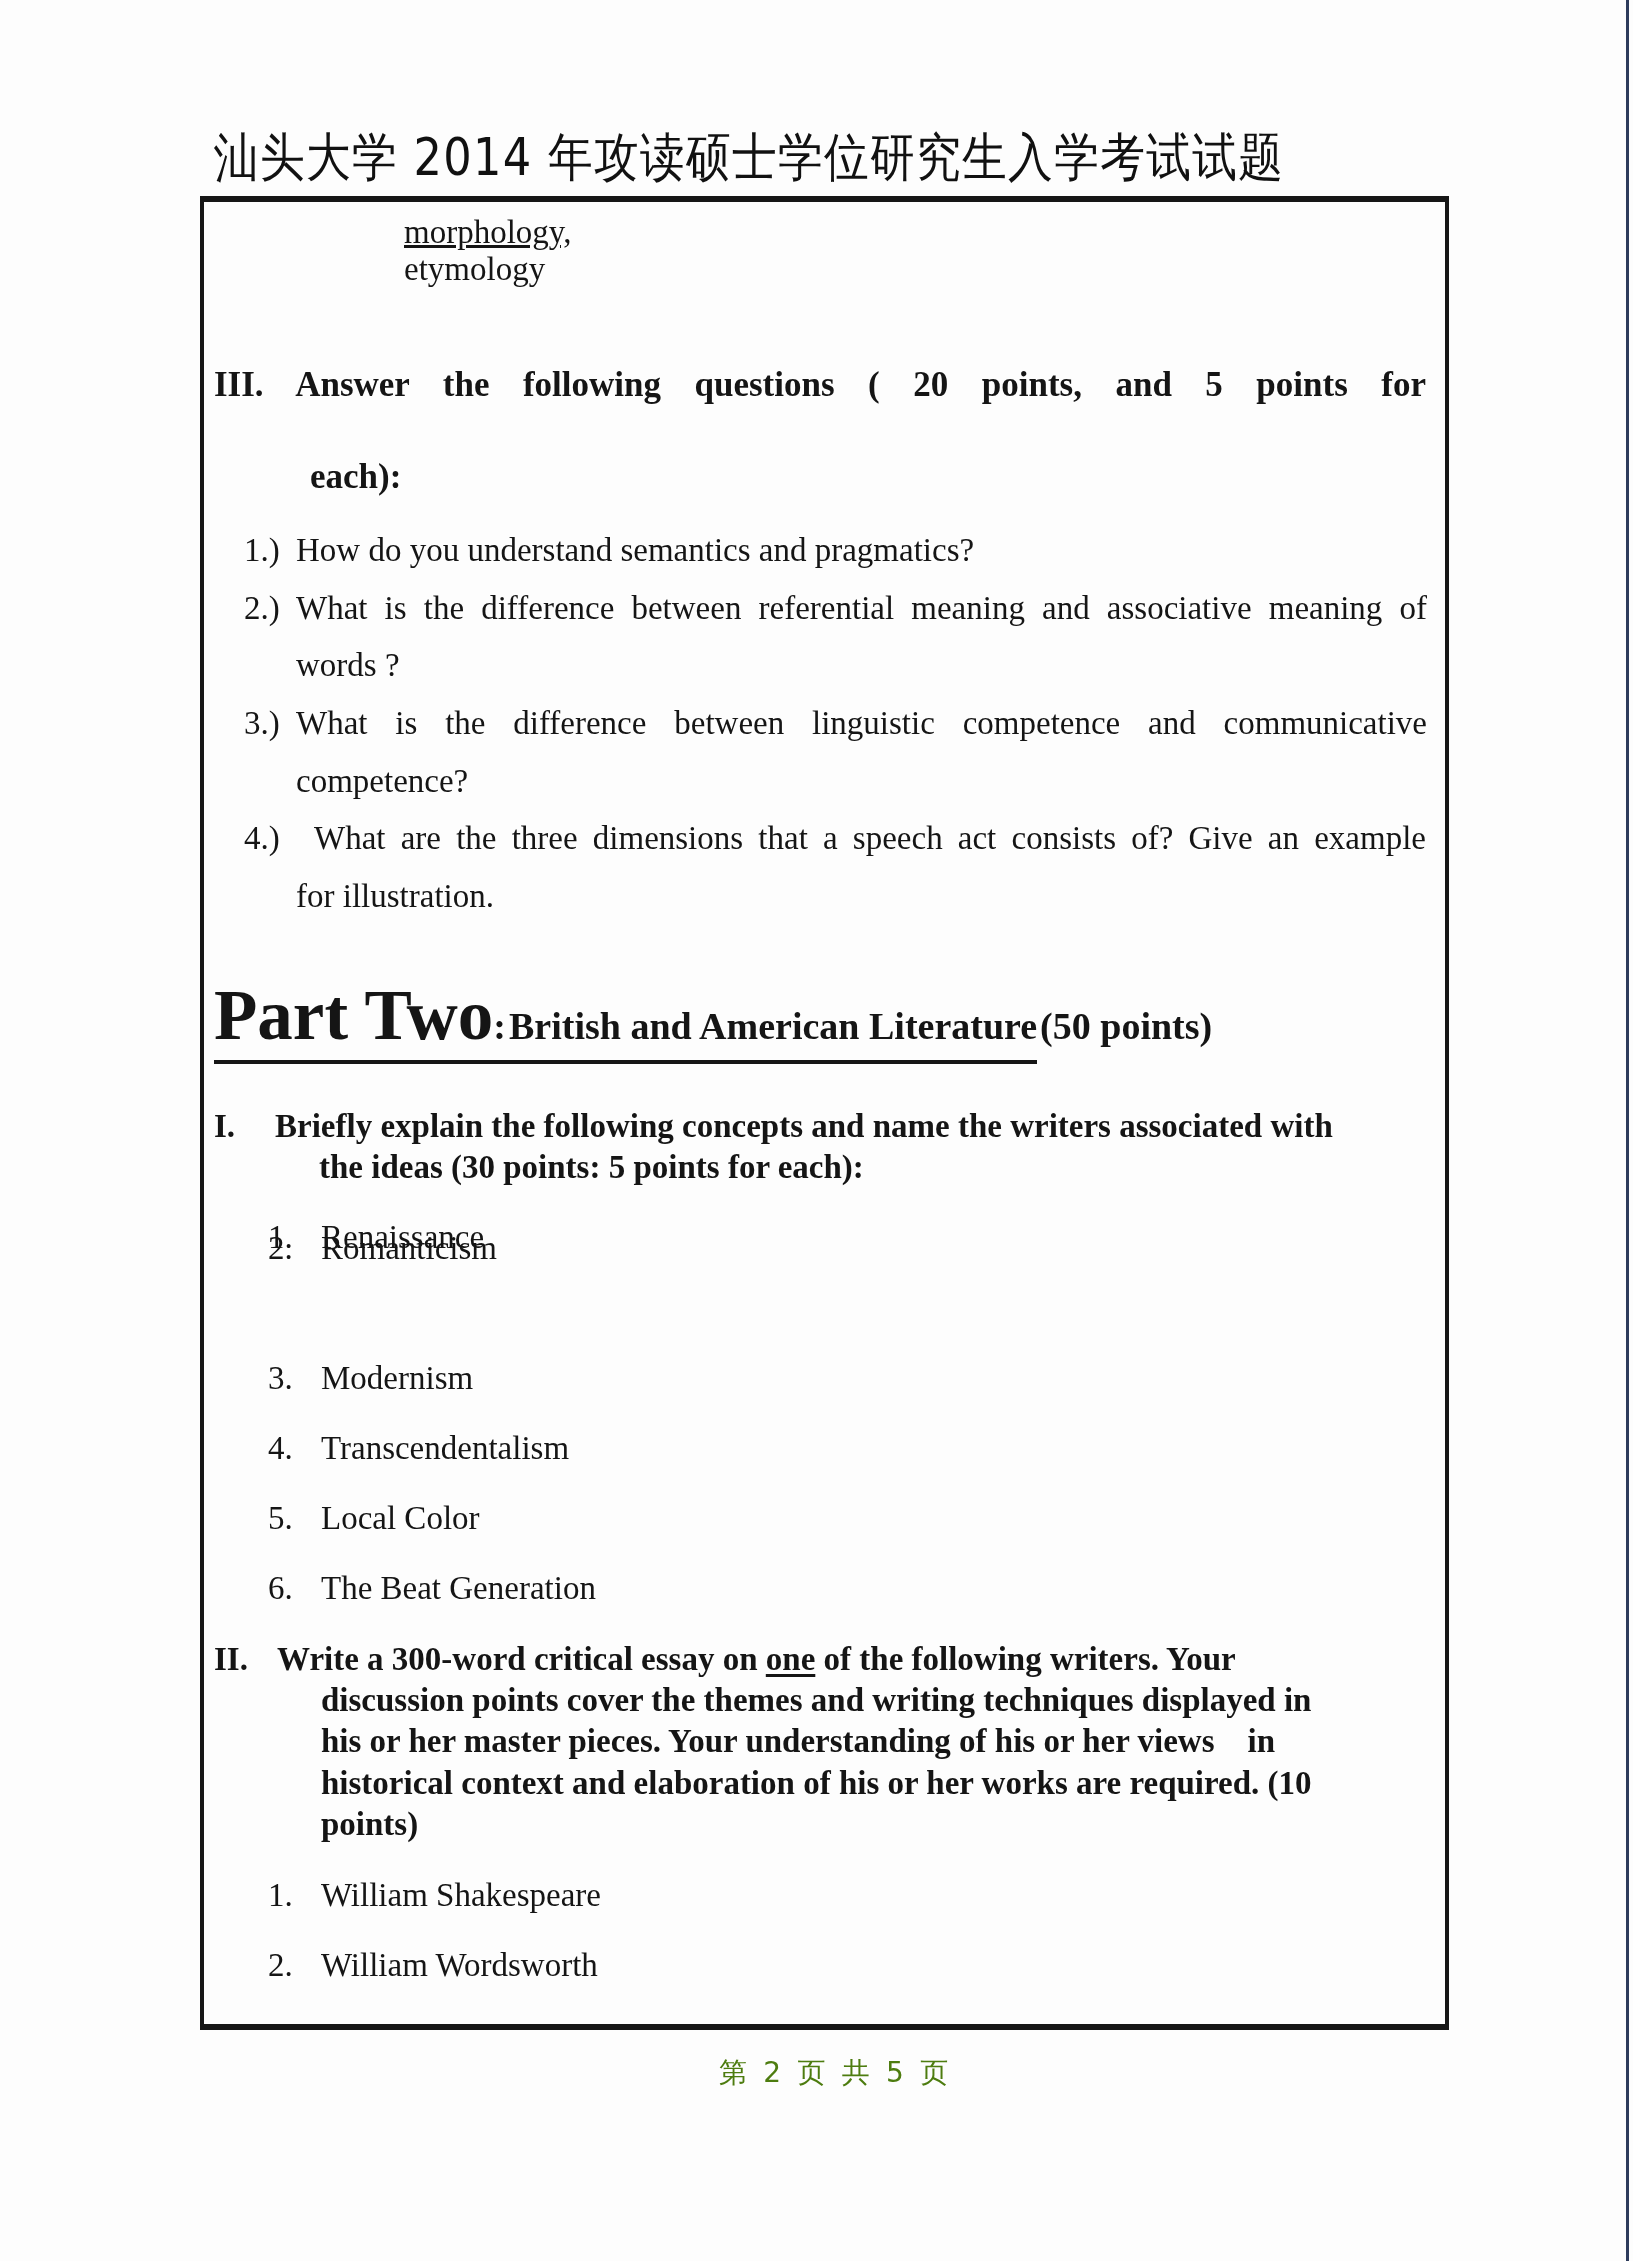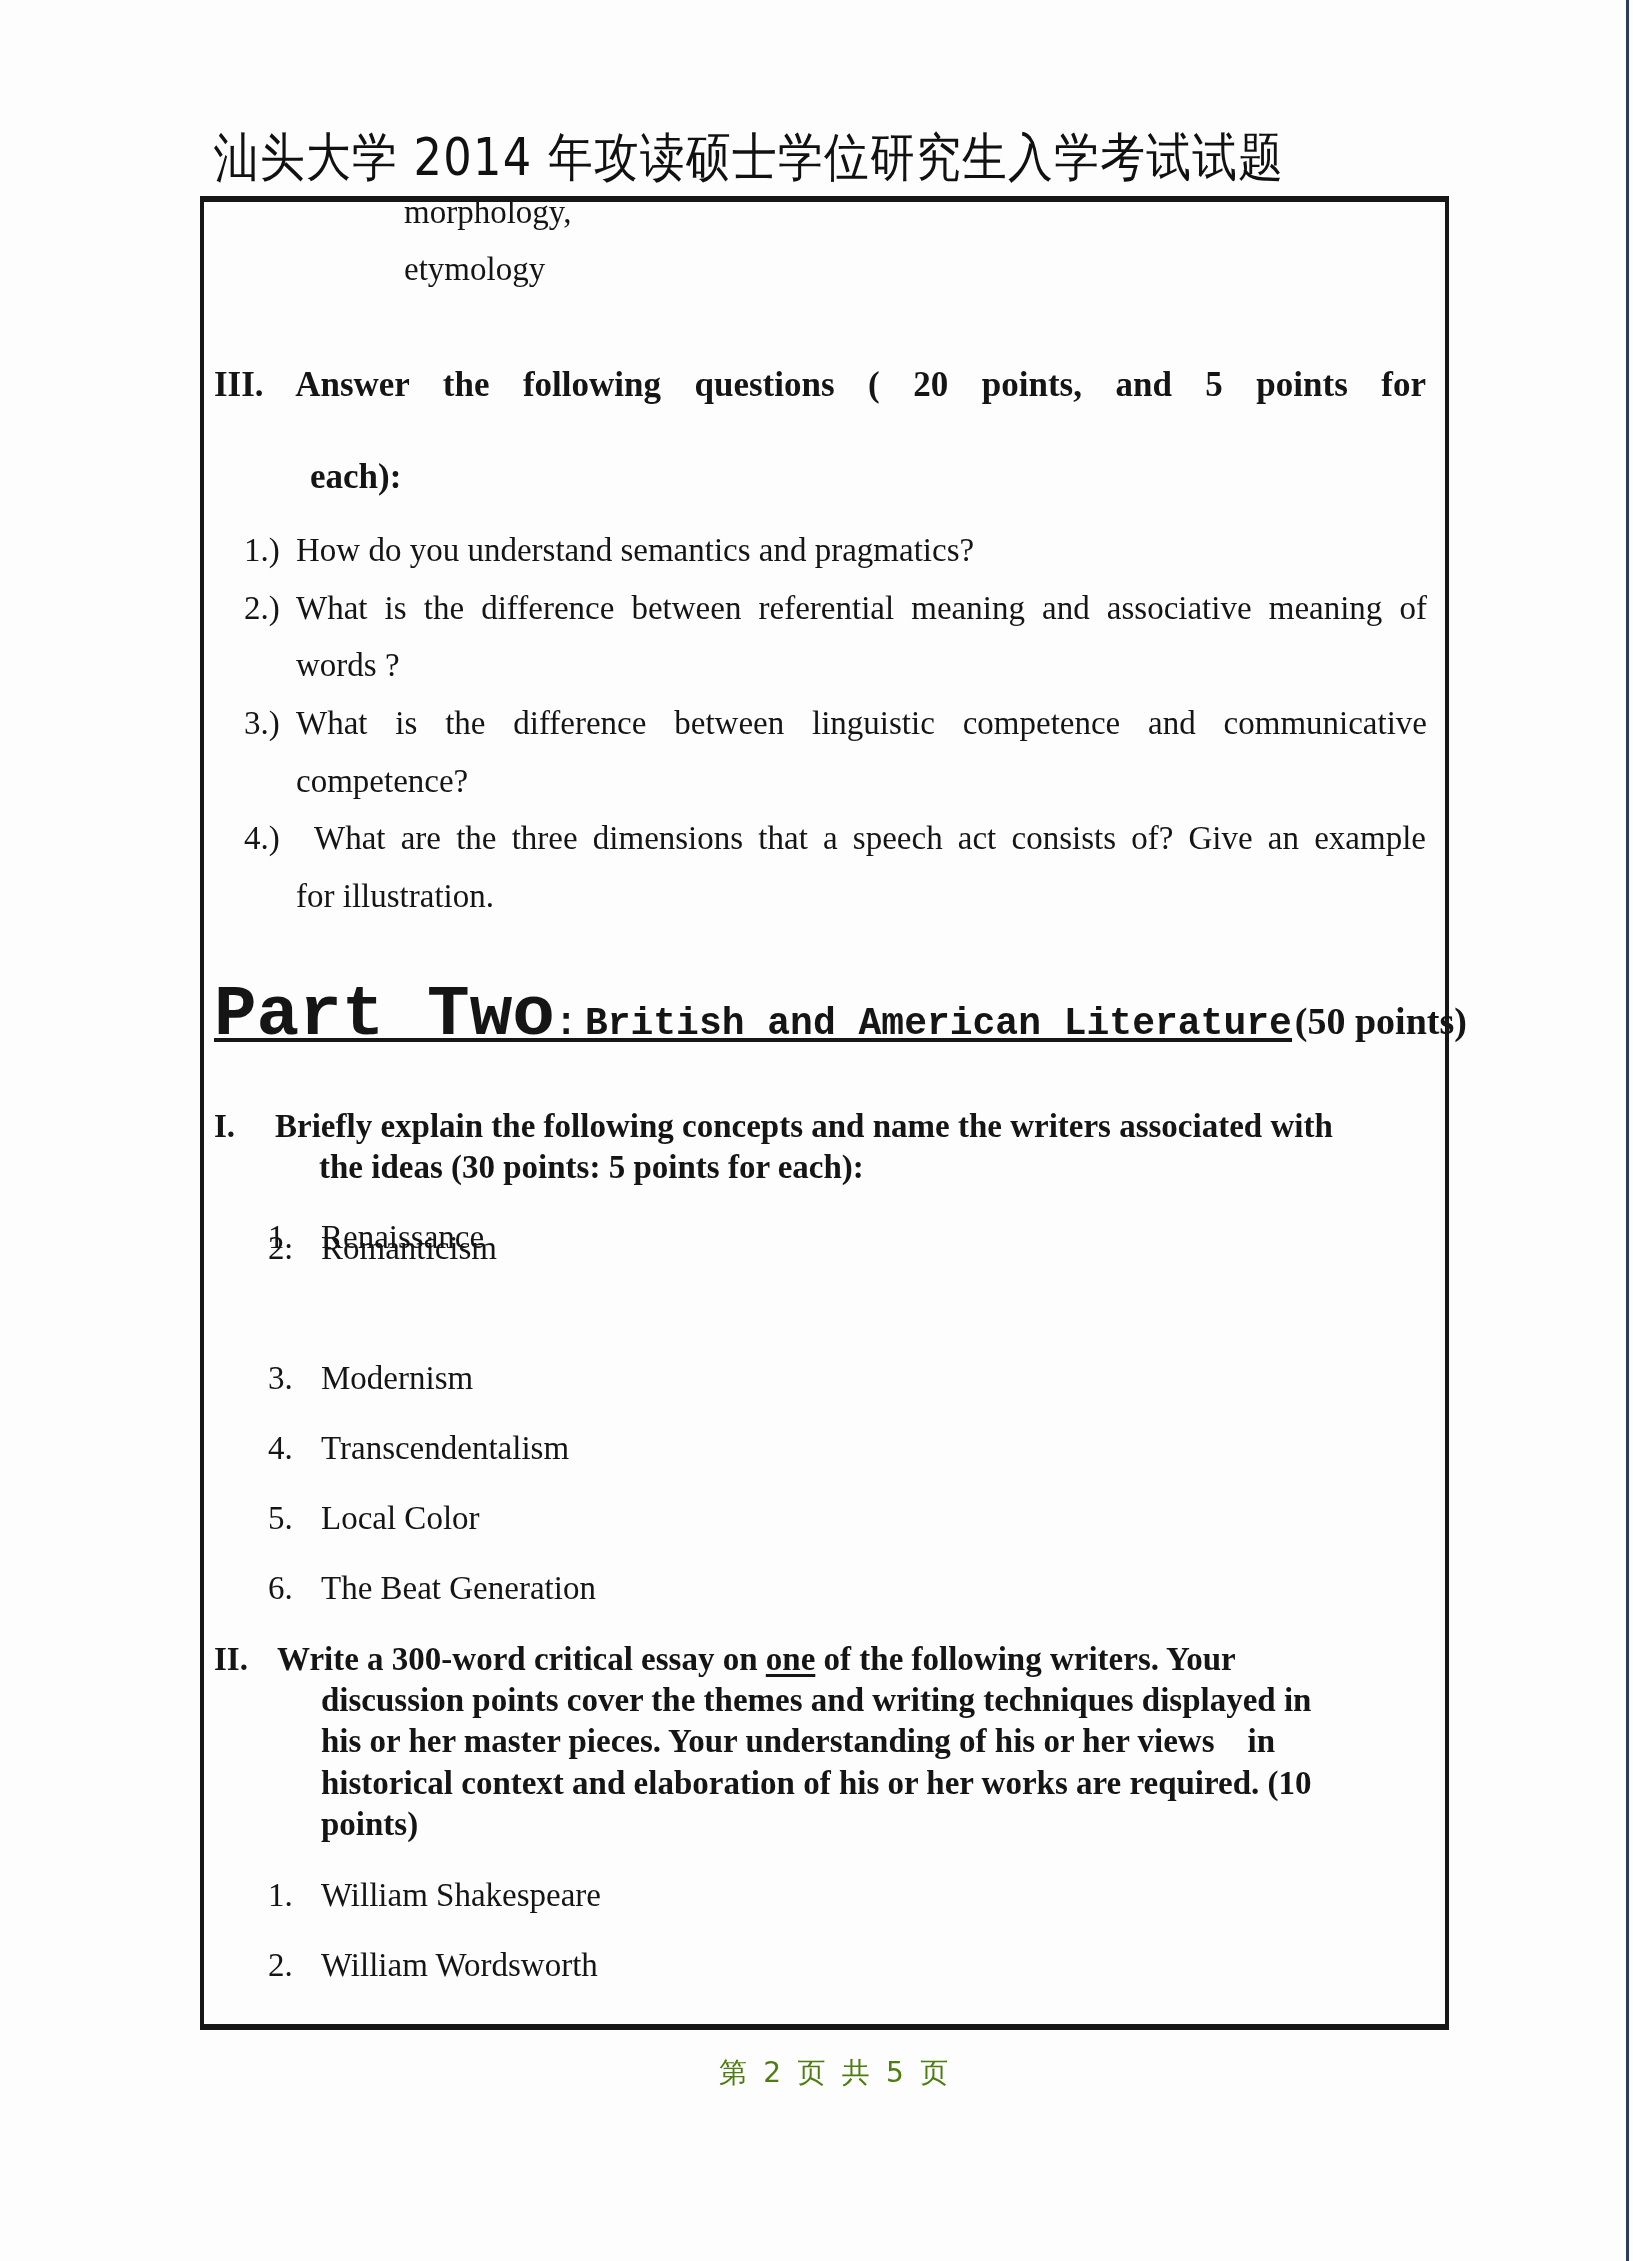--- a/index.html
+++ b/index.html
@@ -23,40 +23,40 @@
     border-top:6px solid #161616; border-bottom:6px solid #161616;
     border-left:4.4px solid #161616; border-right:4.4px solid #161616;
     box-sizing:content-box;
   }
   .reg { font-size:33px; }
   .h3 { font-size:35px; font-weight:bold; word-spacing:10.3px; }
   .q { font-size:33px; }
   .part-two { font-weight:bold; }
   .part-two .big { font-size:71px; }
   .part-two .sub { font-size:38px; }
-  .part-two .ul { border-bottom:4.4px solid #161616; padding-bottom:0;font-family:Liberation Mono, monospace; }
+  .part-two .ul { border-bottom:4.4px solid #161616; padding-bottom:18px; }
   .hd-b { font-size:33px; font-weight:bold; }
   .li { font-size:33px; }
   .li .num { display:inline-block; width:53px; }
   .underline-one { text-decoration:underline; text-decoration-thickness:3px; text-underline-offset:4.4px; }
   .footer {
     font-family:"DejaVu Sans","Liberation Sans",sans-serif;
     font-size:28px; word-spacing:7.4px; color:#4d7c0f;margin-left:8px;
   }
 </style>
 </head>
 <body>
 
 <div class="scan-edge"></div>
 
 <div class="abs title">汕头大学 2014 年攻读硕士学位研究生入学考试试题</div>
 
 <div class="box"></div>
 
-<div class="abs reg" style="left:404px; top:194px;">morphology,</div>
+<div class="abs reg" style="left:404px; top:214px;text-decoration:underline;">morphology,</div>
 <div class="abs reg" style="left:404px; top:251px;">etymology</div>
 
 <div class="abs h3" style="left:214px; top:365px; width:1212px; text-align:justify; text-align-last:justify; white-space:normal;font-family:Liberation Serif, serif;">III. Answer the following questions ( 20 points, and 5 points for</div>
 <div class="abs h3" style="left:294px; top:457px;margin-left:16px;">each):</div>
 
 <div class="abs q" style="left:244px; top:532px;">1.)</div>
 <div class="abs q" style="left:296px; top:532px;">How do you understand semantics and pragmatics?</div>
 
 <div class="abs q" style="left:244px; top:590px;">2.)</div>
 <div class="abs q" style="left:296px; top:590px; width:1131px; text-align:justify; text-align-last:justify; white-space:normal;">What is the difference between referential meaning and associative meaning of</div>

